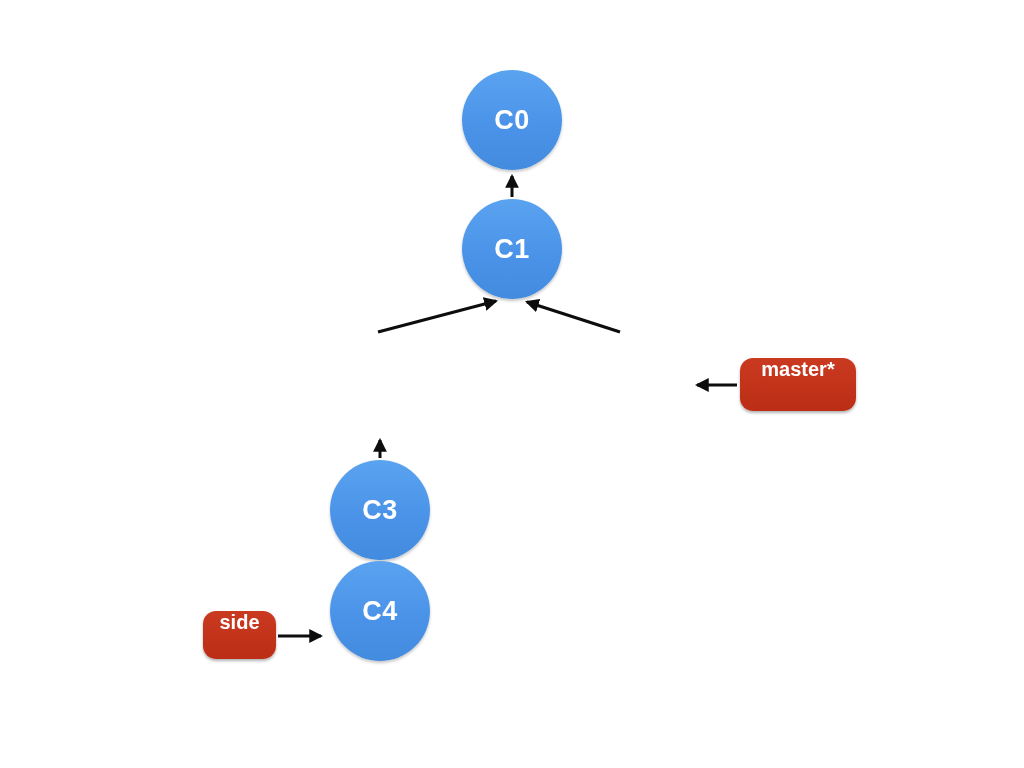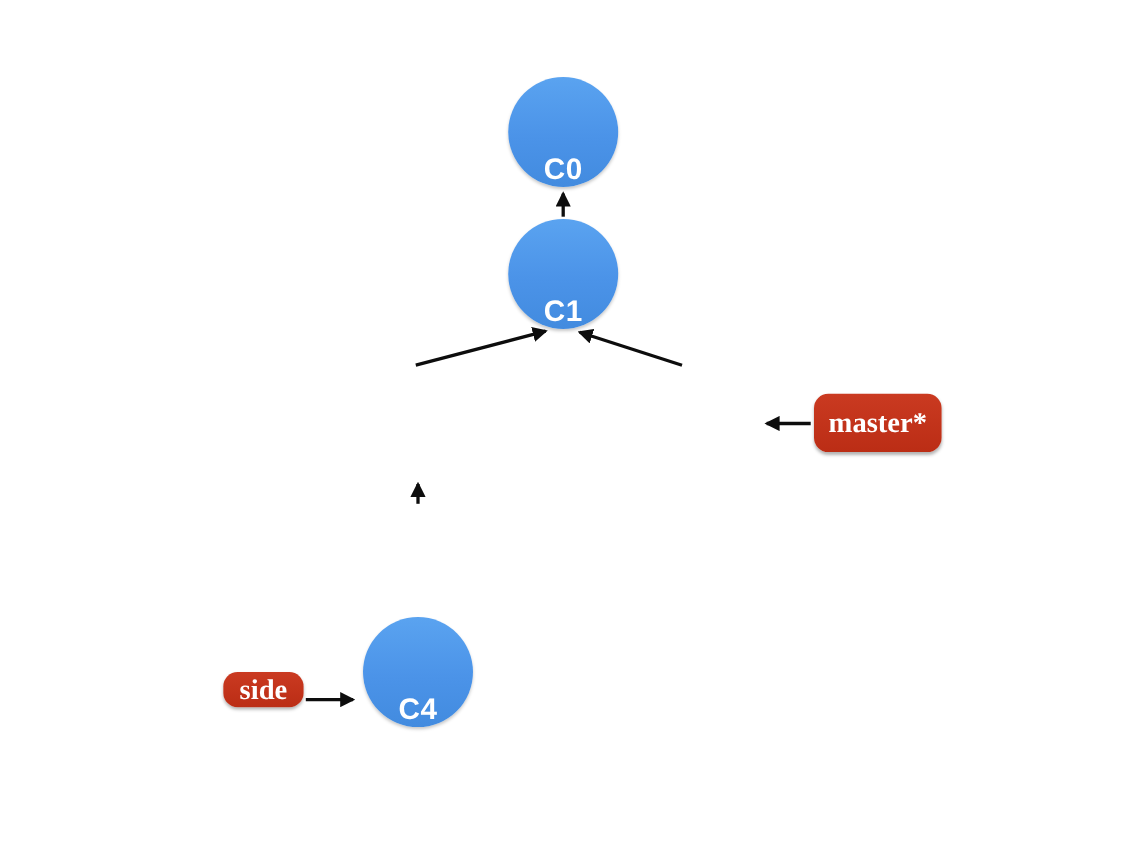--- a/index.html
+++ b/index.html
@@ -7,50 +7,49 @@
     position:relative;
     width:1024px; height:768px;
     background:#ffffff;
     font-family:"Liberation Sans", sans-serif;
     overflow:hidden;
   }
   .node {
     position:absolute;
     width:100px; height:100px;
     border-radius:50%;
-    display:flex; align-items:flex-end; justify-content:center;
+    display:flex; align-items:center; justify-content:center;
     background:linear-gradient(180deg,#5aa3f0 0%, #4b93e8 55%, #428bdf 100%);
     box-shadow:0 2px 3px rgba(0,0,0,0.22);
     color:#ffffff;
     font-weight:bold;
     font-size:27px;
     letter-spacing:0.5px;
     user-select:none;
   }
   .node-c0 { left:462px; top:70px; }
   .node-c1 { left:462px; top:199px; }
   .node-c2 { left:330px; top:335px; }
   .node-c5 { left:588px; top:335px; }
   .node-c3 { left:330px; top:460px; }
   .node-c4 { left:330px; top:561px; }
 
   .branch {
     position:absolute;
-    display:flex; align-items:center; justify-content:center;
+    display:flex; align-items:flex-start; justify-content:center;
     background:linear-gradient(180deg,#ca3a21 0%, #bb2d15 100%);
     border-radius:13px;
     box-shadow:0 2px 3px rgba(0,0,0,0.30);
     color:#ffffff;
     font-weight:bold;
-    font-size:26px;
+    font-size:20px;
     user-select:none;
-    font-family:Liberation Serif, serif;
   }
   .branch-master { left:740px; top:358px; width:116px; height:53px; }
-  .branch-side   { left:203px; top:611px; width:73px;  height:32px; }
+  .branch-side   { left:203px; top:611px; width:73px;  height:48px; }
 
   .edges-svg {
     position:absolute; left:0; top:0;
     width:1024px; height:768px;
     pointer-events:none;
   }
   .edge { stroke:#0d0d0d; stroke-width:3; fill:none; }
   .arrowhead { fill:#0d0d0d; }
 </style>
 </head>
@@ -72,20 +71,23 @@
     <line class="edge" x1="737" y1="385" x2="697" y2="385" marker-end="url(#arrow)"></line>
     <line class="edge" x1="278" y1="636" x2="321" y2="636" marker-end="url(#arrow)"></line>
   </svg>
 
   <div class="node node-c0">
     <span>C0</span>
   </div>
   <div class="node node-c1">
     <span>C1</span>
   </div>
+  <div class="node node-c3">
+    <span>C3</span>
+  </div>
   <div class="node node-c4">
     <span>C4</span>
   </div>
 
   <div class="branch branch-master">
     <span>master*</span>
   </div>
   <div class="branch branch-side">
     <span>side</span>
   </div>

